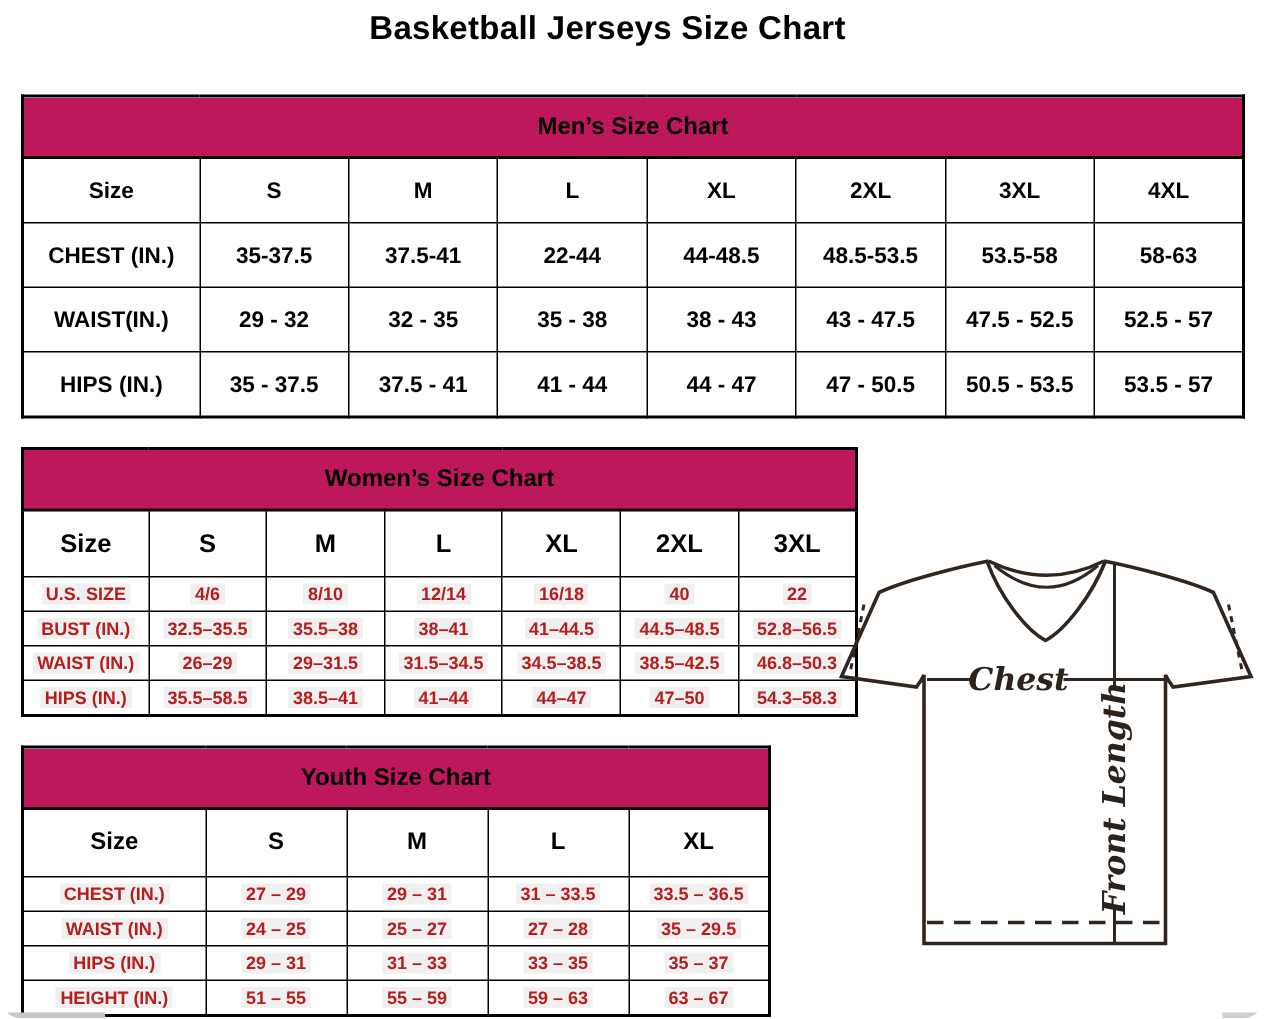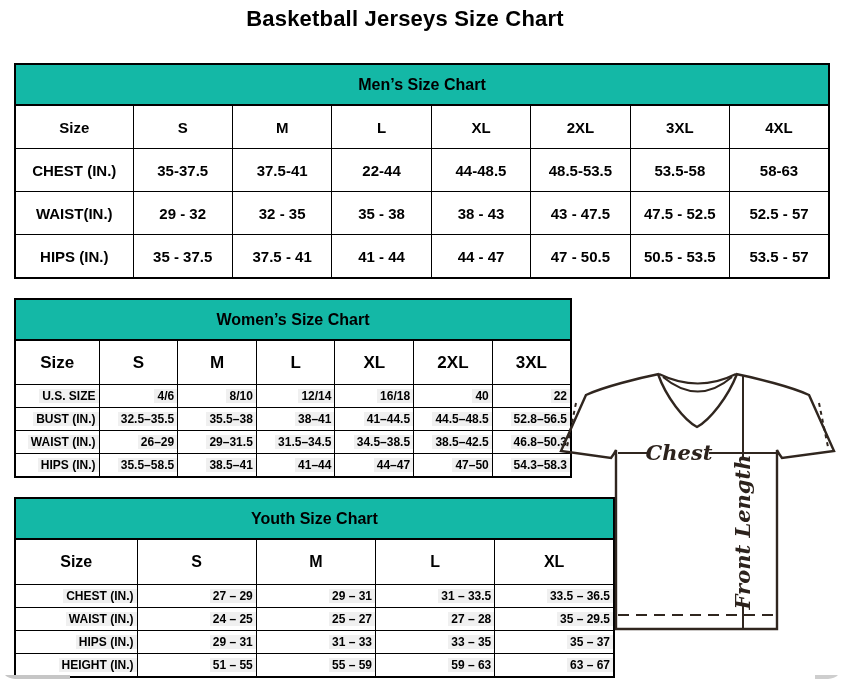--- a/index.html
+++ b/index.html
@@ -13,35 +13,35 @@
   }
   table.size-table {
     border-collapse:collapse; table-layout:fixed;
     border:2px solid #000; background:#fff; position:absolute;
   }
   table.size-table th, table.size-table td {
     border:1px solid #000; text-align:center; vertical-align:middle; padding:0;
     overflow:hidden; white-space:nowrap;
   }
   tr.section-title td {
-    background:#14b8a6; font-weight:bold; font-size:16px; height:39px;
+    background:#be185d; font-weight:bold; font-size:16px; height:39px;
     border:2px solid #000;
   }
   
   #men-table { left:14px; top:63px; width:816px; }
   #men-table tr.colhead th { height:42px; font-size:15px; font-weight:bold; }
   #men-table tr.data td { height:42px; font-size:15px; font-weight:bold; }
   
   #women-table { left:14px; top:298px; width:558px; }
   #women-table tr.colhead th { height:43px; font-size:17px; font-weight:bold; }
   
-  #youth-table { left:14px; top:497px; width:601px;padding-left:16px; }
+  #youth-table { left:14px; top:497px; width:500px;padding-left:16px; }
   #youth-table tr.colhead th { height:44px; font-size:16px; font-weight:bold; }
   
-  tr.compact td { height:22px; font-size:12px; font-weight:bold; color:#000000;text-align:right; }
+  tr.compact td { height:22px; font-size:12px; font-weight:bold; color:#b91c1c; }
   tr.compact .hl { background:#f0f0f0; padding:0 3px; display:inline-block; line-height:14px; }
   
   .jersey-wrap { position:absolute; left:553px; top:364px; width:290px; height:320px; }
   .jersey-wrap svg { width:100%; height:100%; display:block; }
   .jersey-line { stroke:#30261f; fill:none; }
   .jersey-text { fill:#2c221c; font-family:"DejaVu Serif", serif; font-style:italic; font-weight:bold; font-size:21px; }
   
   .scroll-frag { position:absolute; height:4px; top:675px; }
   .scroll-frag.left { left:0; width:70px; background:#c6c6c6; }
   .scroll-frag.right { left:815px; width:28px; background:#cecece; }

